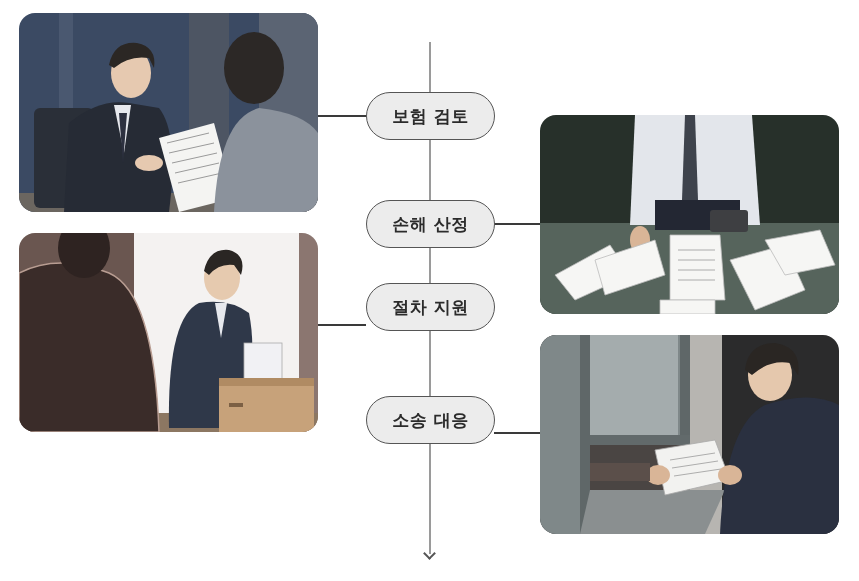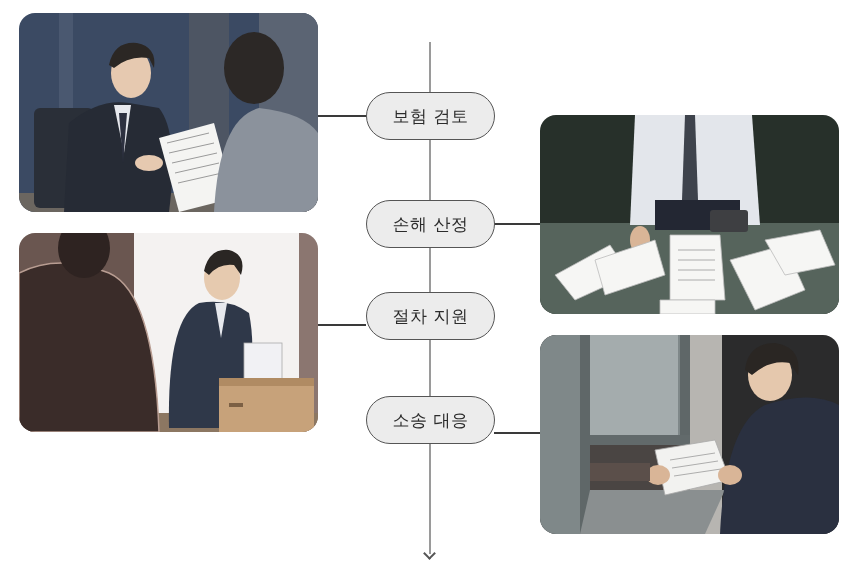--- a/index.html
+++ b/index.html
@@ -1,38 +1,38 @@
 <!DOCTYPE html>
 <html><head>
   <meta charset="utf-8">
   <style>
     html, body { margin:0; padding:0; background:#ffffff; }
     body { width:859px; height:581px; position:relative; overflow:hidden; font-family:"DejaVu Sans", sans-serif; }
     .axis { position:absolute; left:429px; top:42px; width:2px; height:512px; background:#9a9a9a; }
     .arrow { position:absolute; left:425px; top:549px; width:7px; height:7px; border-right:2px solid #555; border-bottom:2px solid #555; transform:rotate(45deg); background:transparent; }
     .connector { position:absolute; height:1.5px; background:#3a3a3a; }
     .pill { position:absolute; left:366px; width:127px; height:46px; border:1.5px solid #555; border-radius:24px; background:#ececec;
-            display:flex; align-items:center; justify-content:center; font-size:17px; font-weight:normal; color:#2b2b2b; letter-spacing:0.5px; box-sizing:content-box; }
+            display:flex; align-items:center; justify-content:center; font-size:17px; font-weight:bold; color:#2b2b2b; letter-spacing:0.5px; box-sizing:content-box; }
     .card { position:absolute; width:299px; height:199px; border-radius:16px; overflow:hidden; }
     .card svg { width:100%; height:100%; display:block; }
   </style>
 </head>
 <body>
 
 <div class="axis"></div>
 <div class="arrow"></div>
 
 <div class="connector" style="left:318px; top:115px; width:48px;"></div>
 <div class="connector" style="left:494px; top:223px; width:46px;"></div>
 <div class="connector" style="left:318px; top:324px; width:48px;"></div>
 <div class="connector" style="left:494px; top:432px; width:46px;"></div>
 
 <div class="pill" style="top:92px;">보험 검토</div>
 <div class="pill" style="top:200px;">손해 산정</div>
-<div class="pill" style="top:292px;">절차 지원</div>
+<div class="pill" style="top:283px;">절차 지원</div>
 <div class="pill" style="top:396px;">소송 대응</div>
 
 <div class="card" style="left:19px; top:13px;">
   <svg viewBox="0 0 299 199" preserveAspectRatio="none">
     <rect width="299" height="199" fill="#3b4a63"></rect>
     <rect x="40" y="0" width="14" height="140" fill="#4a5870"></rect>
     <rect x="170" y="0" width="40" height="199" fill="#4d5563"></rect>
     <rect x="240" y="0" width="59" height="199" fill="#5b6473"></rect>
     <rect x="0" y="180" width="299" height="19" fill="#6b6660"></rect>
     <rect x="15" y="95" width="60" height="100" rx="6" fill="#2a2f38"></rect>

